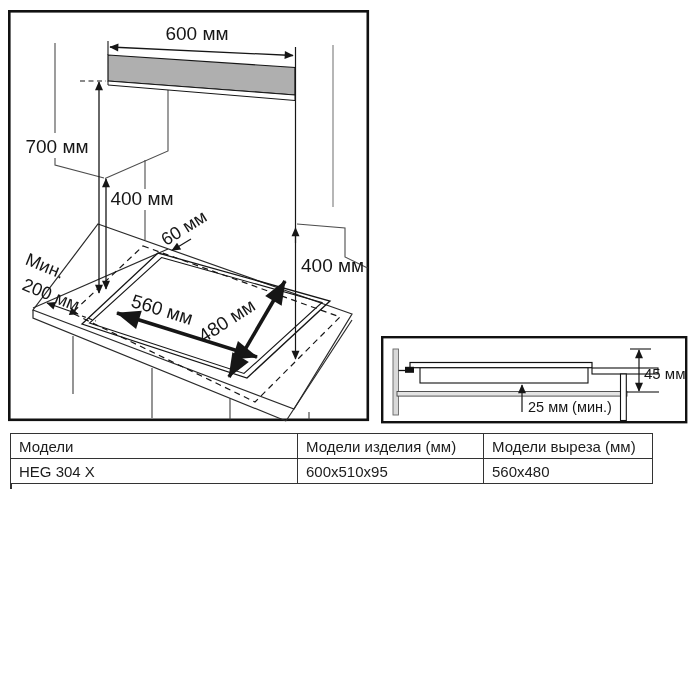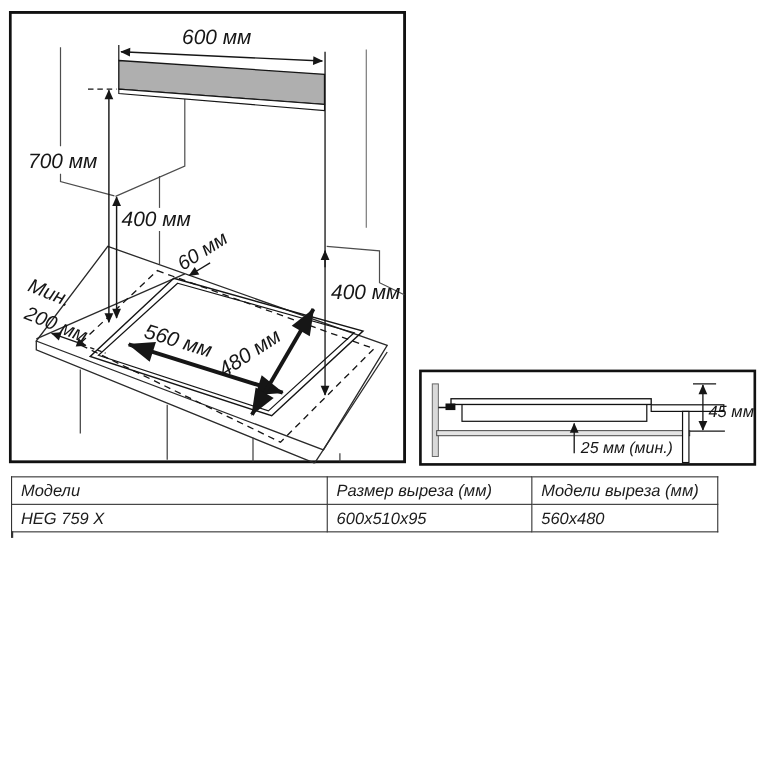--- a/index.html
+++ b/index.html
@@ -1,17 +1,17 @@
 <!DOCTYPE html>
 <html><head>
 <meta charset="utf-8">
 <style>
   html,body{margin:0;padding:0;background:#ffffff;}
   #canvas{position:relative;width:700px;height:700px;background:#ffffff;overflow:hidden;
-          font-family:"Liberation Sans",sans-serif;font-style:italic;}
+          font-family:"Liberation Sans",sans-serif;}
   .abs{position:absolute;}
   svg text{font-family:"Liberation Sans",sans-serif;fill:#161616;}
   .dimtext{font-size:19px;}
   .dimtext-sm{font-size:18px;}
   .sectext{font-size:15px;}
   .sectext-sm{font-size:14.5px;}
   table.spec{border-collapse:collapse;table-layout:fixed;width:642px;
              font-size:15px;color:#1c1c1c;}
   table.spec td{border:1.6px solid #333;padding:0 0 0 8px;height:24px;
                 white-space:nowrap;overflow:hidden;font-weight:400;margin-top:13px;}
@@ -140,25 +140,25 @@
 
   <table class="spec abs" style="left:10px;top:433px;">
     <colgroup>
         <col style="width:287px">
         <col style="width:186px">
         <col style="width:169px">
       </colgroup>
     <tbody>
       <tr>
         <td>Модели</td>
-        <td>Размер выреза (мм)</td>
+        <td>Модели изделия (мм)</td>
         <td>Модели выреза (мм)</td>
       </tr>
       <tr>
-        <td>HEG 759 X</td>
+        <td>HEG 304 X</td>
         <td>600x510x95</td>
         <td>560x480</td>
       </tr>
     </tbody>
   </table>
   <div class="stub" style="left:10px;top:483px;width:2px;height:6px;"></div>
 
 </div>
 
 </body></html>

